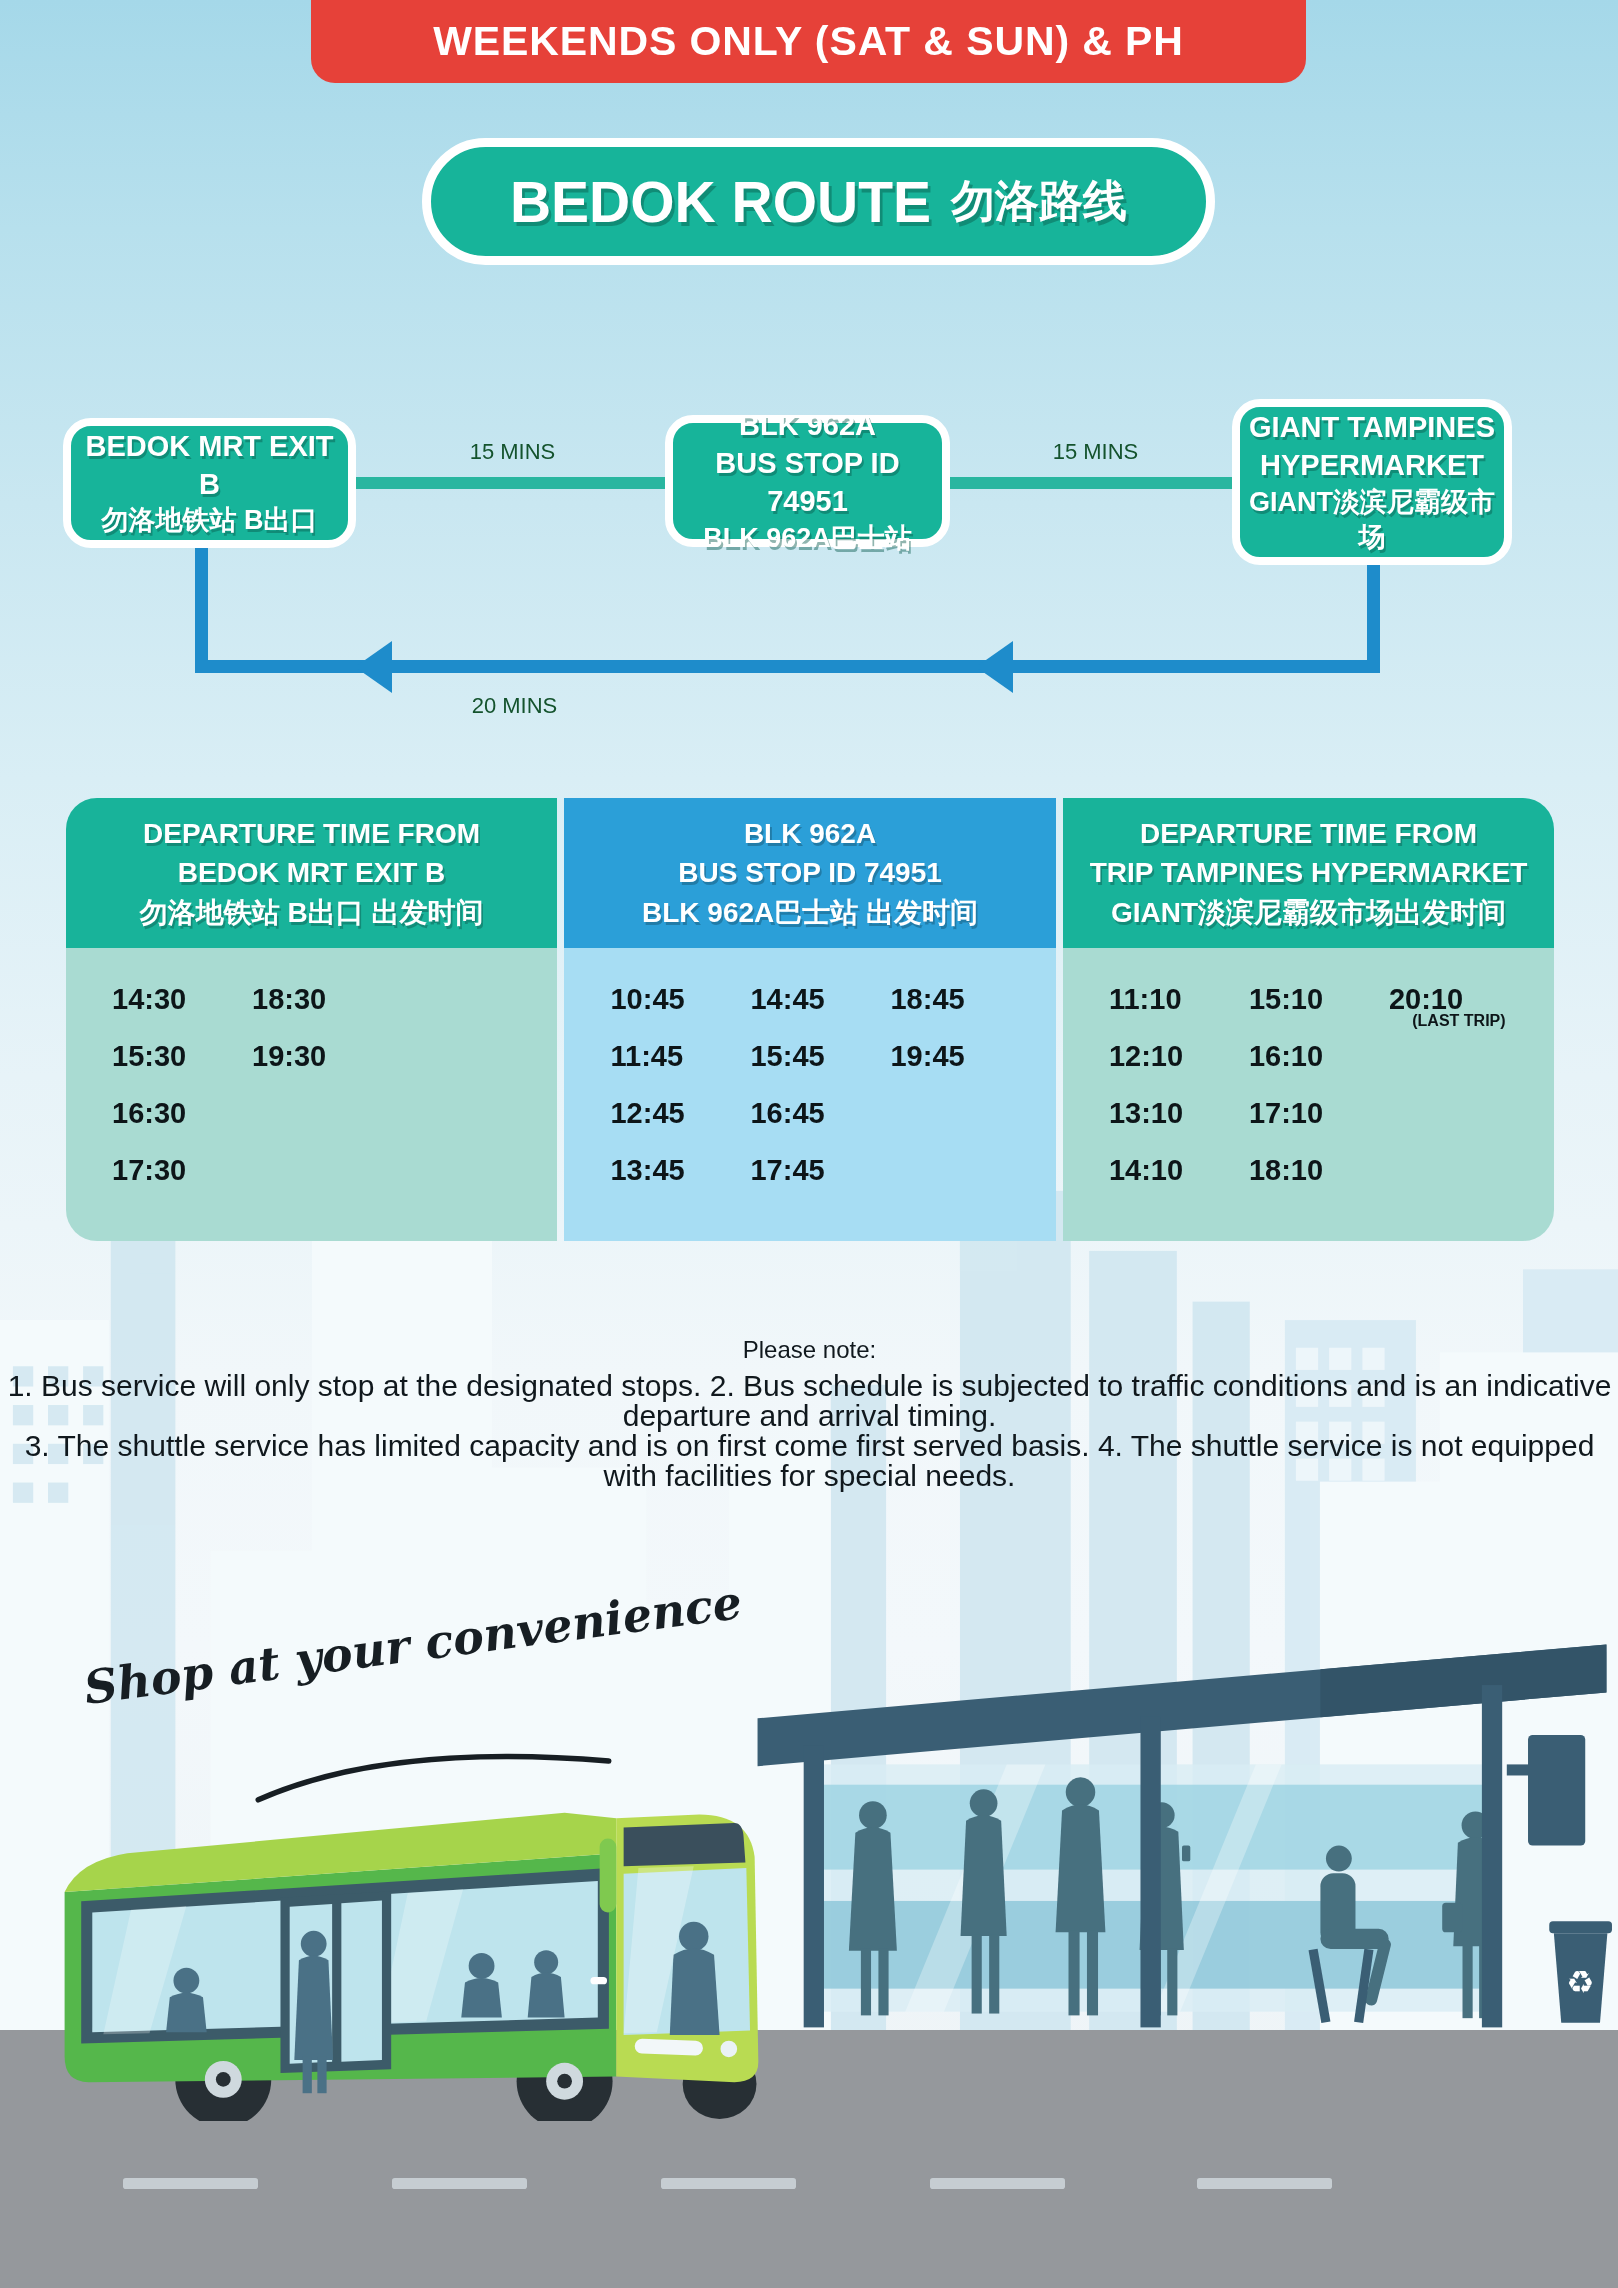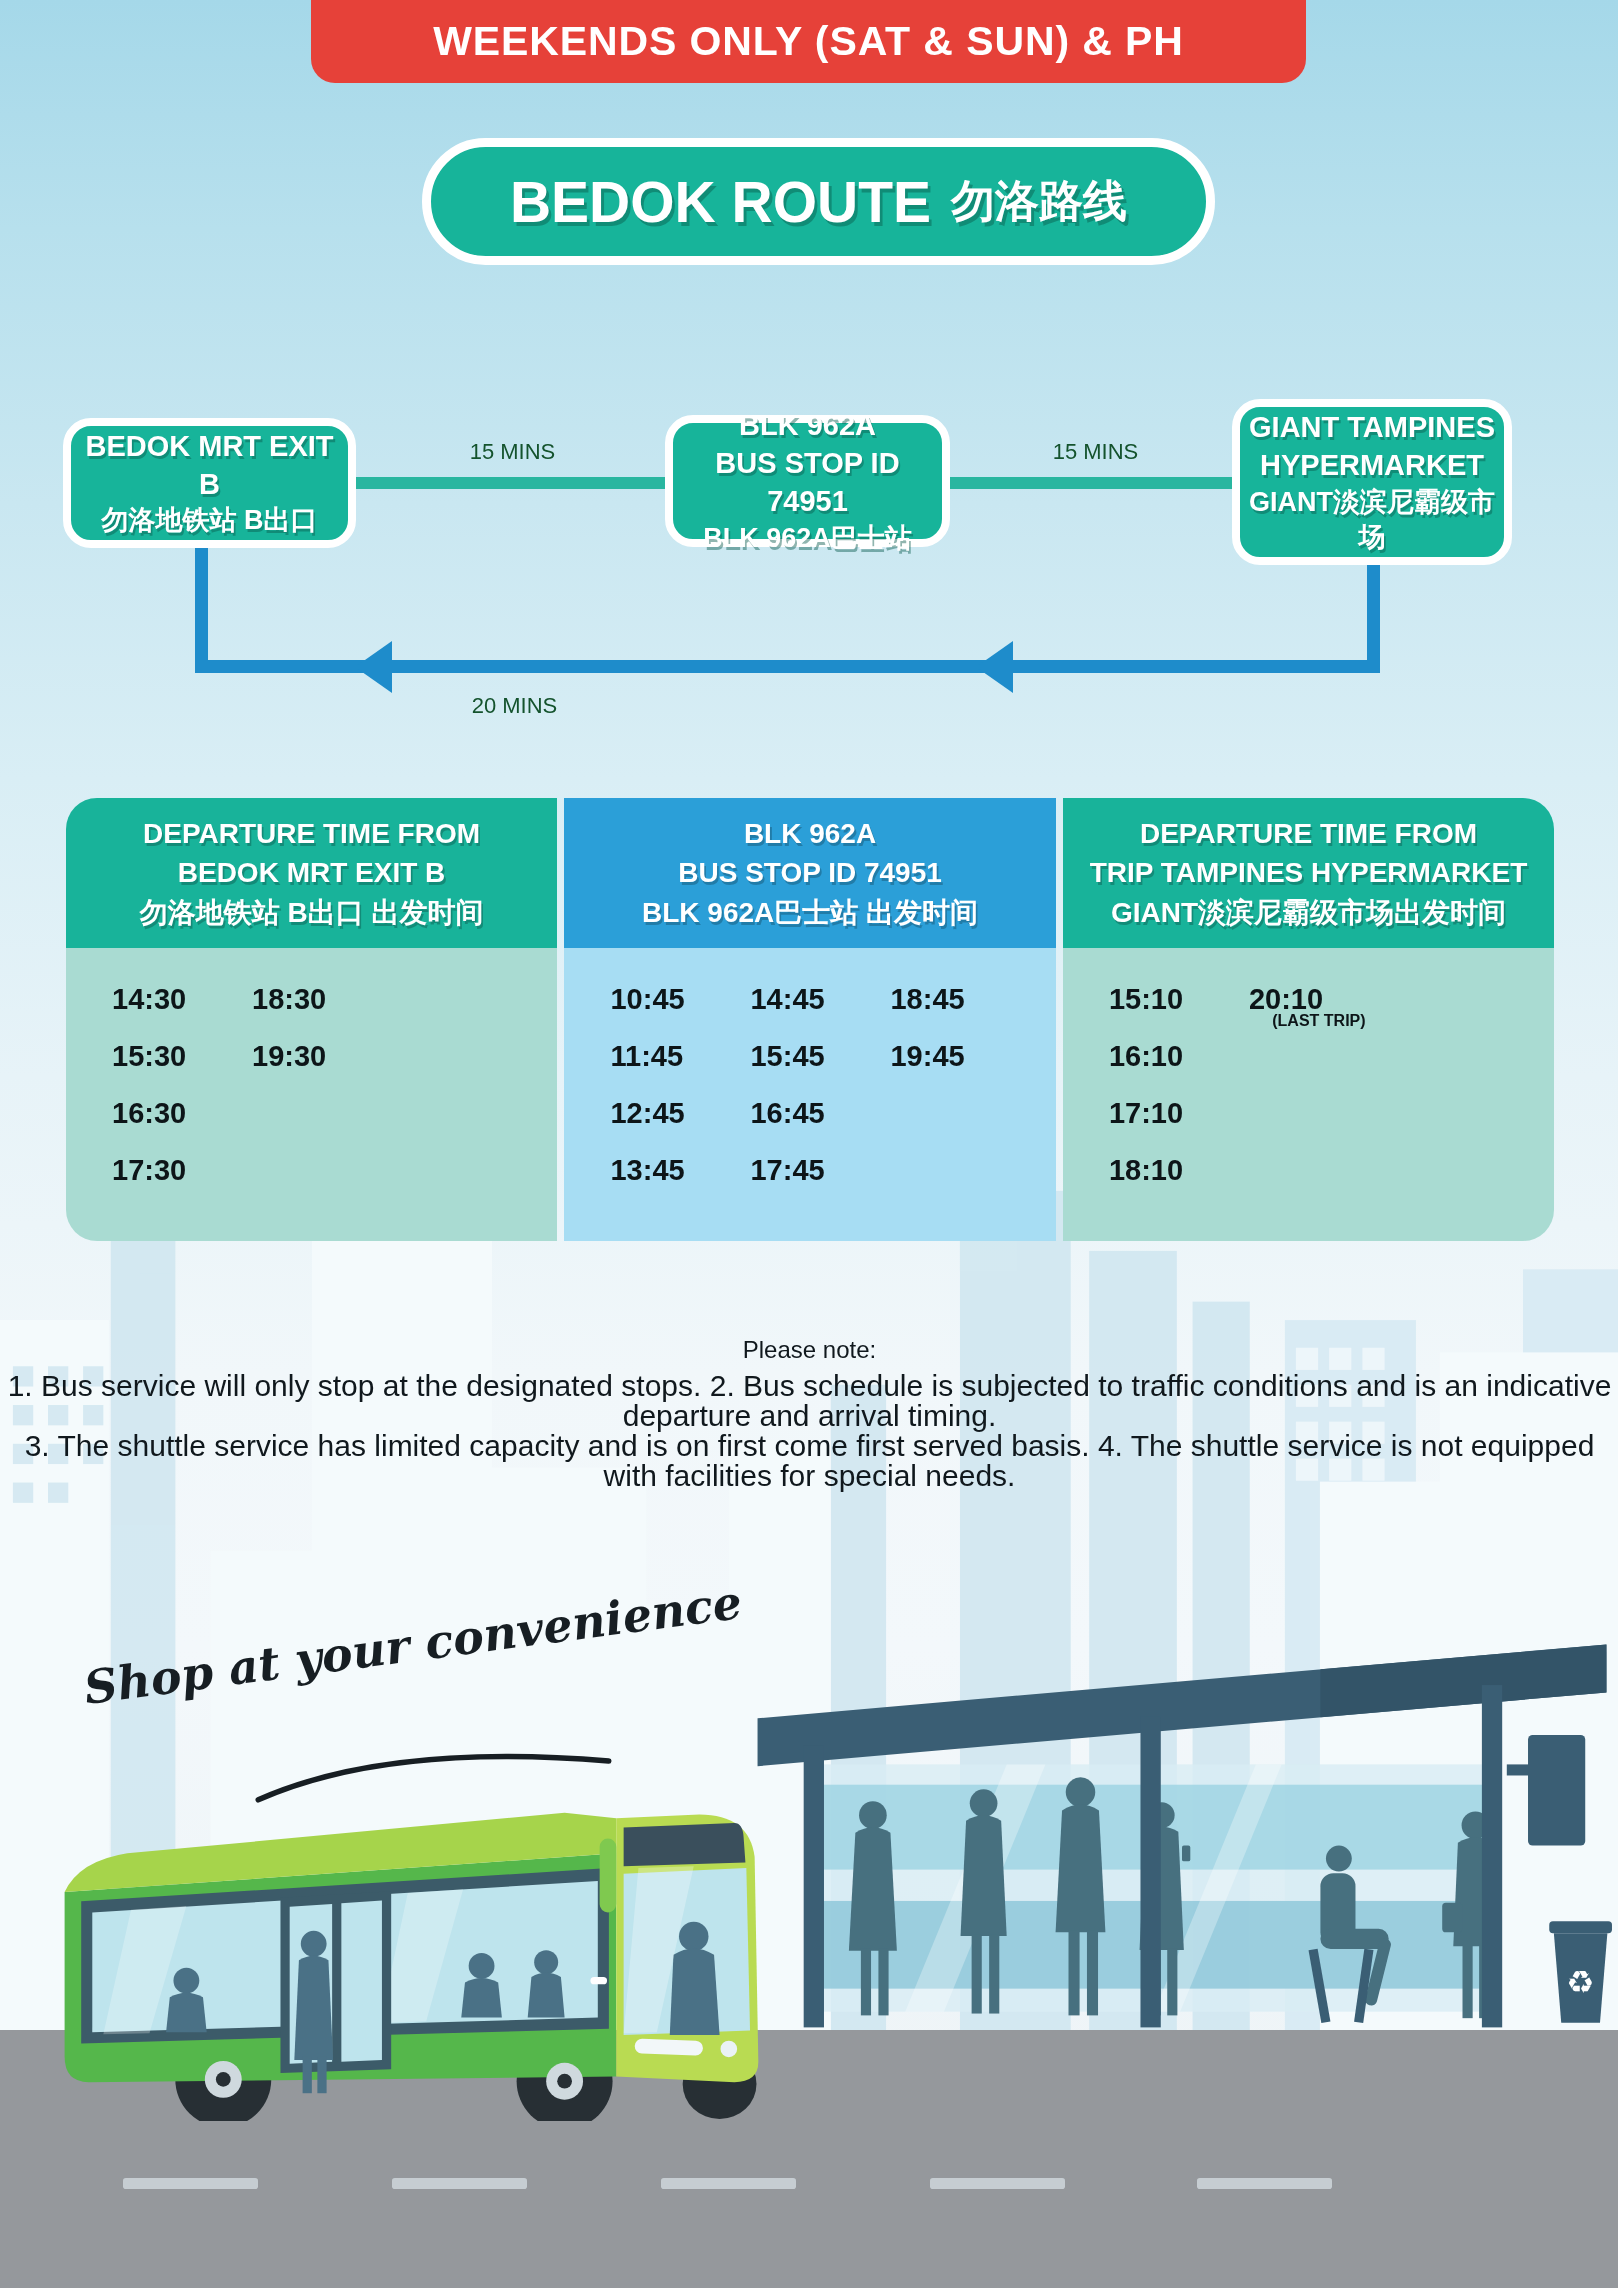--- a/index.html
+++ b/index.html
@@ -203,20 +203,26 @@
         </div>
       </div>
     </div>
     <div class="tcol theme-teal col-last">
       <div class="thead">
         <div class="hline">DEPARTURE TIME FROM</div>
         <div class="hline">TRIP TAMPINES HYPERMARKET</div>
         <div class="hline">GIANT淡滨尼霸级市场出发时间</div>
       </div>
       <div class="tbody">
+        <div class="tstack">
+          <div class="ttime">11:10</div>
+          <div class="ttime">12:10</div>
+          <div class="ttime">13:10</div>
+          <div class="ttime">14:10</div>
+        </div>
         <div class="tstack">
           <div class="ttime">15:10</div>
           <div class="ttime">16:10</div>
           <div class="ttime">17:10</div>
           <div class="ttime">18:10</div>
         </div>
         <div class="tstack">
           <div class="ttime">20:10<div class="tsub">(LAST TRIP)</div></div>
         </div>
       </div>

